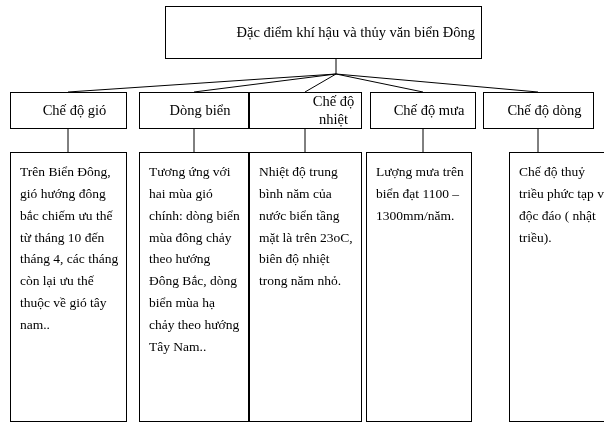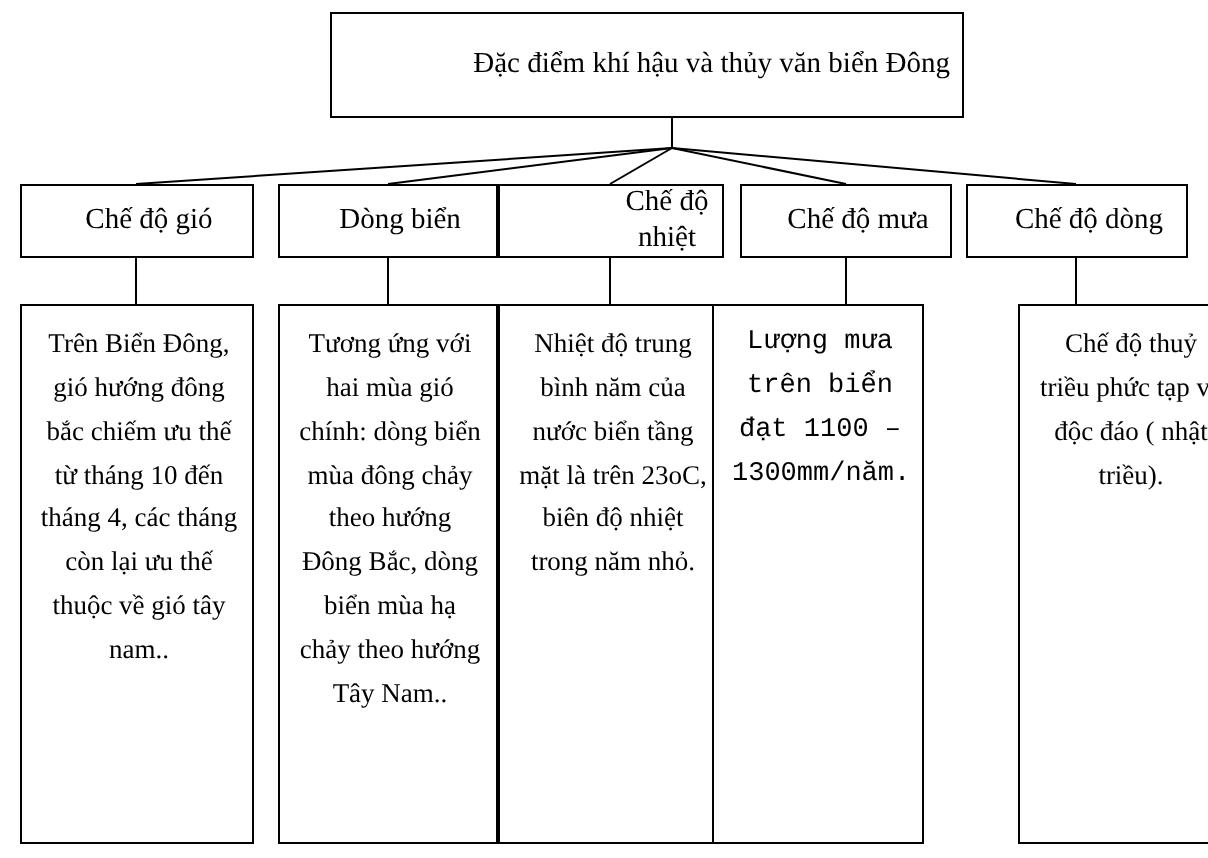--- a/index.html
+++ b/index.html
@@ -63,27 +63,27 @@
   }
   .body-box {
     top: 152px;
     height: 270px;
     font-size: 13.5px;
   }
   .body-box .label {
     display: block;
     padding: 8px 7px 0 9px;
     line-height: 1.62;
-    text-align: center;
+    text-align: left;
   }
   
   .col0 { left: 10px;  width: 117px; }
   .col1 { left: 139px; width: 110px; }
   .col2 { left: 249px; width: 113px; }
-  .col3 { left: 356px; width: 106px; font-family: Liberation Mono, monospace; }
+  .col3 { left: 366px; width: 106px; }
   .col4 { left: 509px; width: 111px; }
 
   .head0 { left: 10px;  width: 117px; }
   .head1 { left: 139px; width: 110px; }
   .head2 { left: 249px; width: 113px; padding-left: 44px; }
   .head3 { left: 370px; width: 106px; }
   .head4 { left: 483px; width: 111px; }
 </style>
 </head>
 <body>

